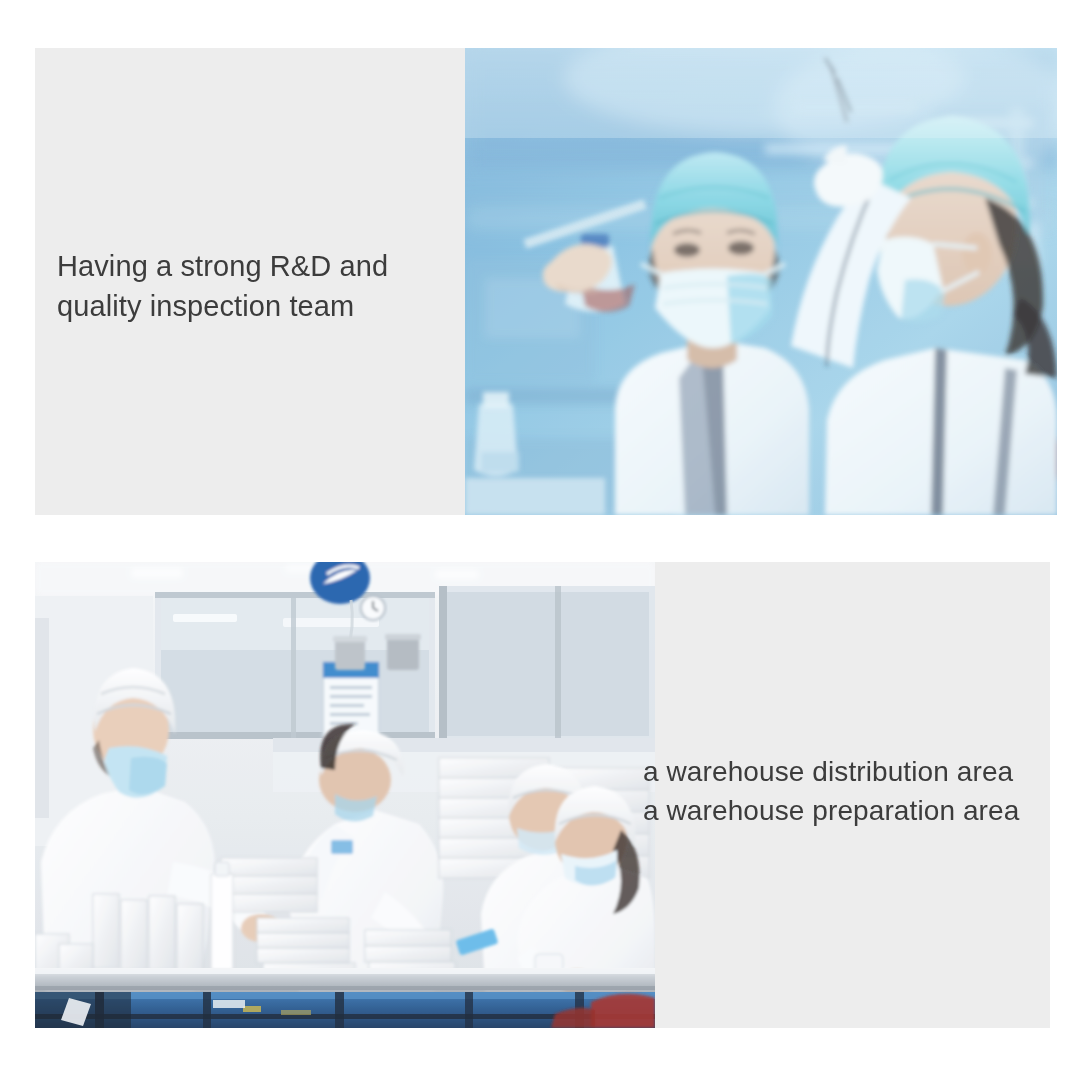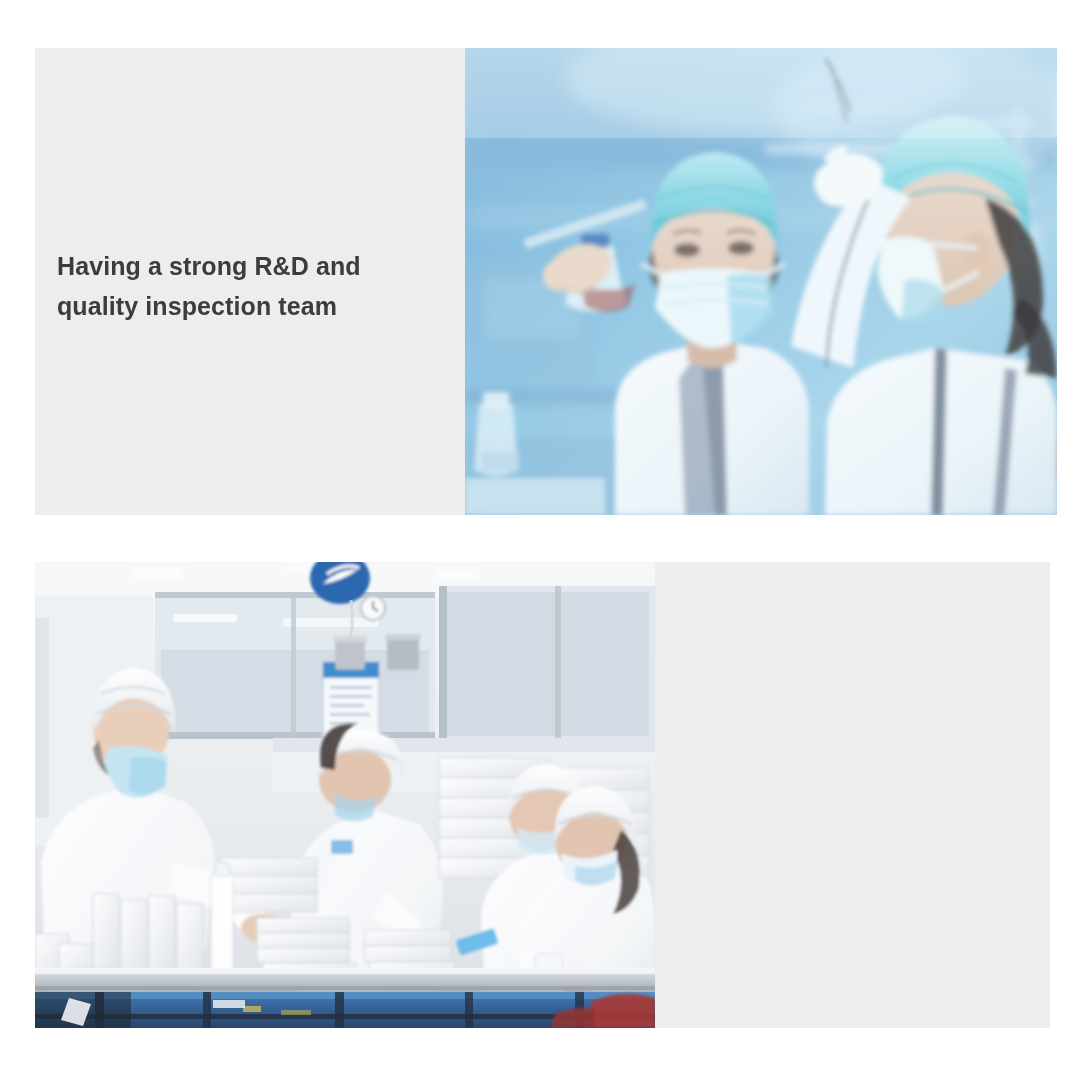--- a/index.html
+++ b/index.html
@@ -16,23 +16,23 @@
   .sec1{
     position:absolute;left:35px;top:48px;width:1022px;height:468px;
   }
   .sec1-gray{
     position:absolute;left:0;top:0;width:430px;height:467px;
     background:#ededed;
   }
   .sec1-caption{
     position:absolute;left:22px;top:198px;width:400px;
     color:#3c3c3c;
-    font-size:25px;
+    font-size:29px;
     line-height:40px;
-    font-weight:700;
+    font-weight:400;
     letter-spacing:.1px;
     white-space:pre-line;
   }
   .sec1-photo{
     position:absolute;left:430px;top:0;width:592px;height:467px;
     overflow:hidden;
   }
 
   
   .sec2{
@@ -479,15 +479,17 @@
 
         <g filter="url(#b1)">
           <path d="M556 440 q30 -14 64 -4 l0 30 l-64 0 z" fill="#a0231f" opacity=".9"></path>
           <path d="M520 452 q24 -10 40 -4 l0 18 l-44 0 z" fill="#8d1c19" opacity=".85"></path>
         </g>
 
         <rect width="620" height="466" fill="#f7fafc" opacity=".1"></rect>
       </svg>
     </div>
 
+    <div class="sec2-caption">a warehouse distribution area
+a warehouse preparation area</div>
   </div>
 
 </div>
 
 </body></html>

